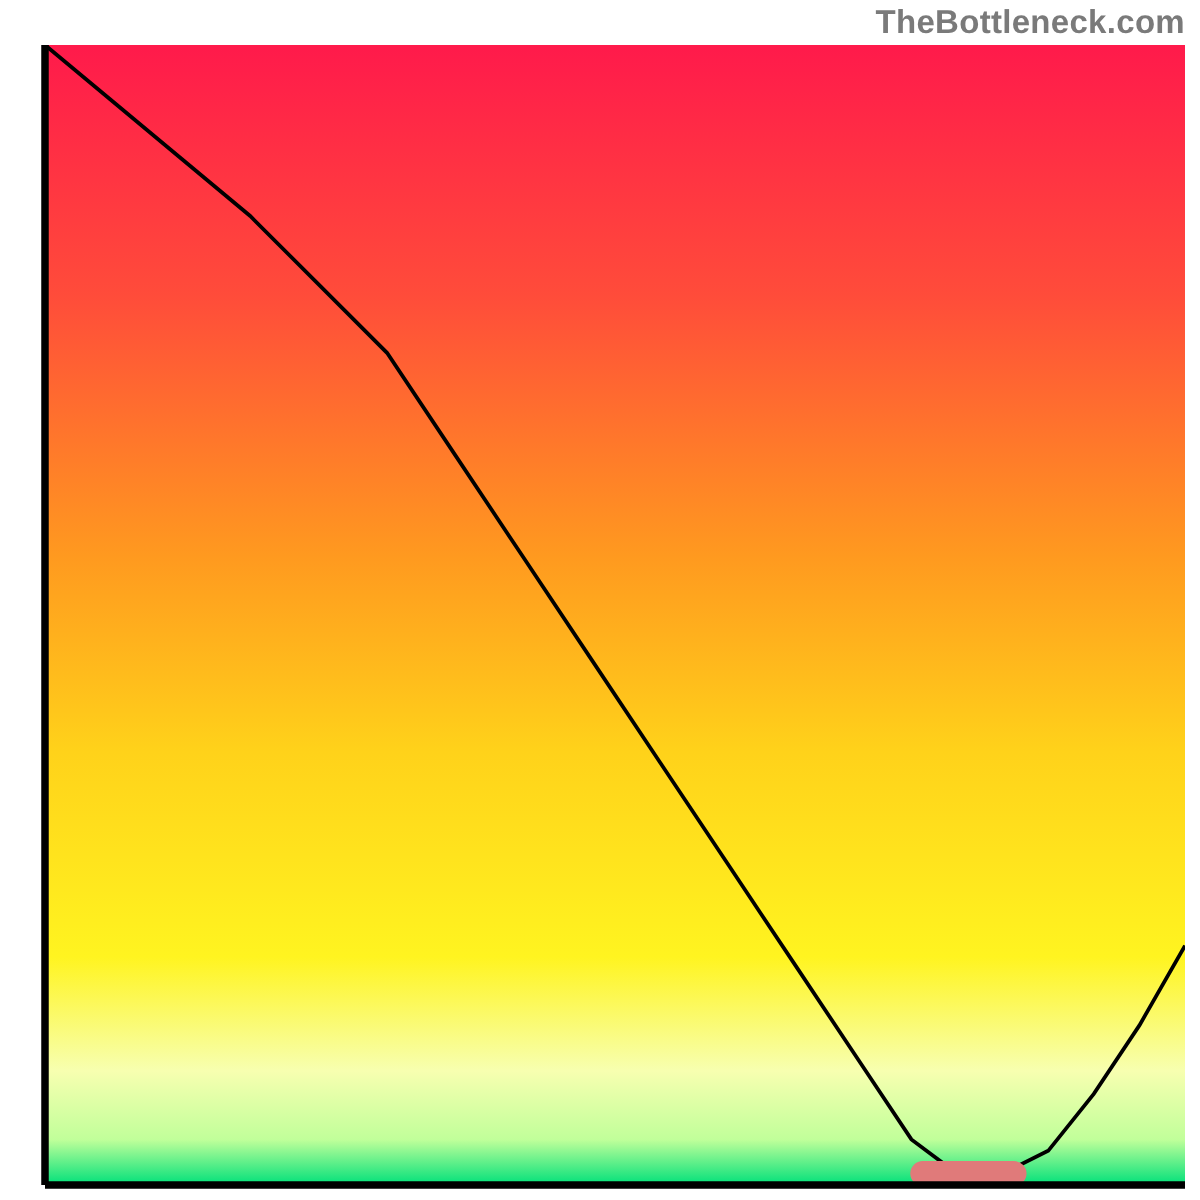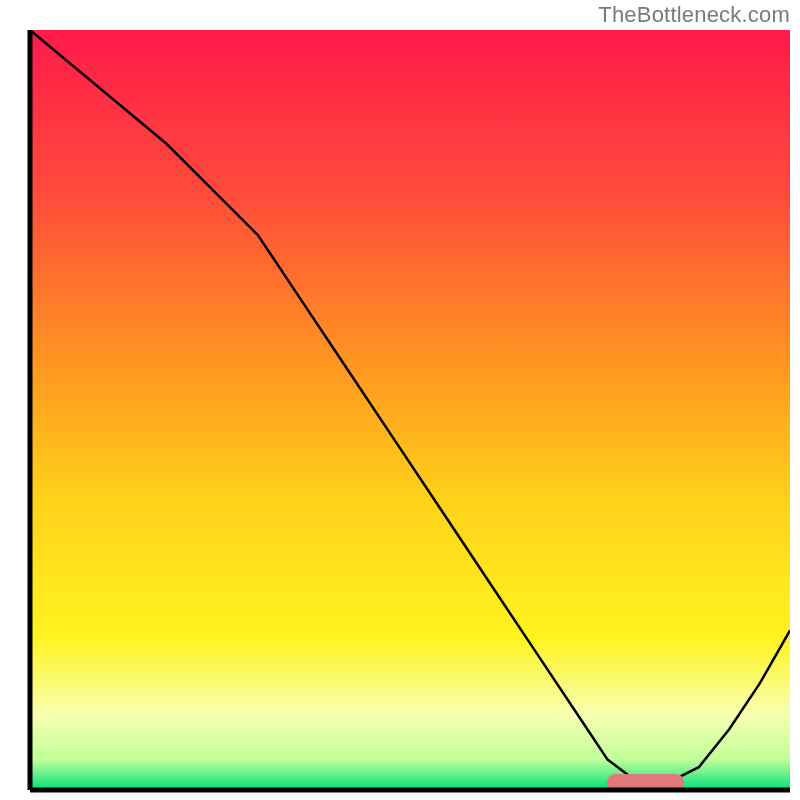--- a/index.html
+++ b/index.html
@@ -13,21 +13,21 @@
   .chart-container {
     position: relative;
     width: 800px;
     height: 800px;
   }
   .watermark {
     position: absolute;
     top: 2px;
     right: 10px;
     font-size: 22px;
-    font-weight: 400;
+    font-weight: 700;
     color: #7a7a7a;
     letter-spacing: 0.2px;
     z-index: 10;
   }
   svg.plot {
     position: absolute;
     top: 0;
     left: 0;
   }
 </style>

